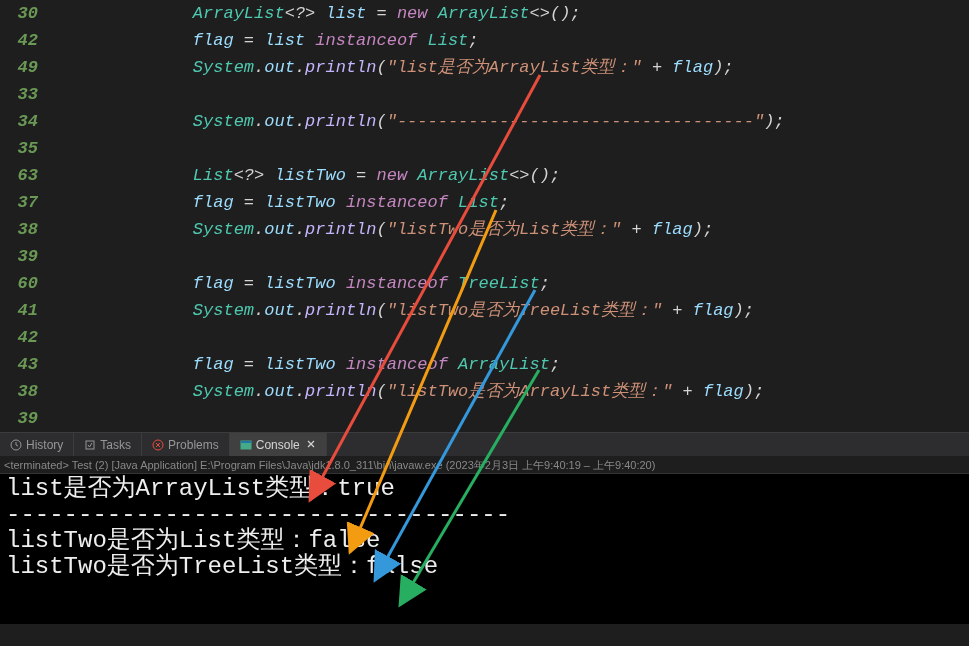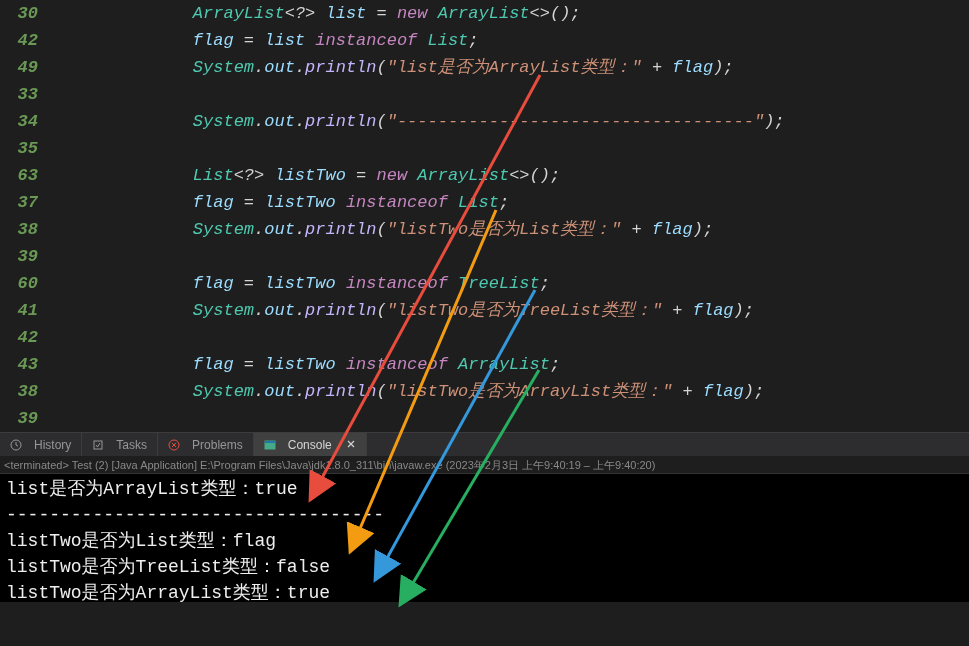--- a/index.html
+++ b/index.html
@@ -53,21 +53,21 @@
   align-items: stretch;
   font-size: 12px;
   font-family: Arial, sans-serif;
 }
 .tab {
   display: flex;
   align-items: center;
   padding: 0 10px;
   color: #969696;
   border-right: 1px solid #3c3c3c;
-  gap: 12px;
+  gap: 4px;
   text-align: center;
 }
 .tab.active { background: #404040; color: #d4d4d4; }
 .tab-icon { width: 12px; height: 12px; display: inline-flex; align-items: center; justify-content: center; }
 .tab-close { margin-left: 2px; }
 
 .console-header {
   height: 18px;
   background: #1e1e1e;
   color: #888;
@@ -76,24 +76,24 @@
   padding: 2px 4px;
   border-bottom: 1px solid #333;
   white-space: nowrap;
 }
 .console-header .term { color: #888; }
 
 .console {
   background: #000;
   color: #eee;
   font-family: 'Consolas', 'Courier New', monospace;
-  font-size: 18px;
+  font-size: 24px;
   line-height: 26px;
   padding: 2px 6px;
-  height: 128px;
+  height: 150px;
 }
 .arrows {
   position: absolute;
   top: 0;
   left: 0;
   pointer-events: none;
   width: 969px;
   height: 646px;
 }
 </style>
@@ -211,23 +211,22 @@
   </div>
 </div>
 
 <div class="console-header">
   <span class="term">&lt;terminated&gt; Test (2) [Java Application] E:\Program Files\Java\jdk1.8.0_311\bin\javaw.exe  (2023年2月3日 上午9:40:19 – 上午9:40:20)</span>
 </div>
 
 <div class="console" id="console">
     <div>list是否为ArrayList类型：true</div>
     <div>-----------------------------------</div>
-    <div>listTwo是否为List类型：flag</div>
+    <div>listTwo是否为List类型：false</div>
     <div>listTwo是否为TreeList类型：false</div>
-    <div>listTwo是否为ArrayList类型：true</div>
   </div>
 
 <svg class="arrows" id="arrows" viewBox="0 0 969 646">
   <defs>
     <marker id="ah-0" markerWidth="12" markerHeight="12" refX="9" refY="5" orient="auto">
         <path d="M0,0 L10,5 L0,10 z" fill="#e74c3c"></path>
       </marker>
     <marker id="ah-1" markerWidth="12" markerHeight="12" refX="9" refY="5" orient="auto">
         <path d="M0,0 L10,5 L0,10 z" fill="#f39c12"></path>
       </marker>

